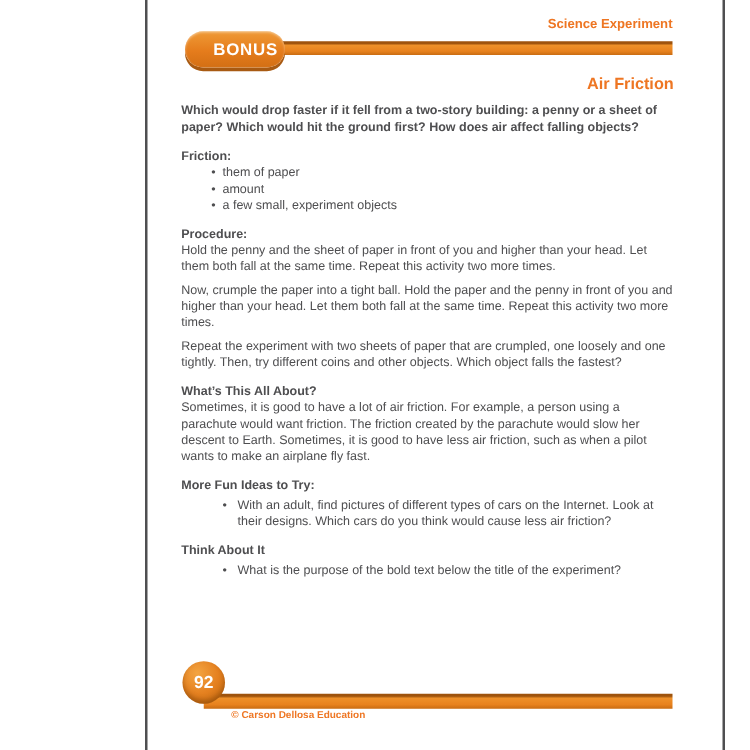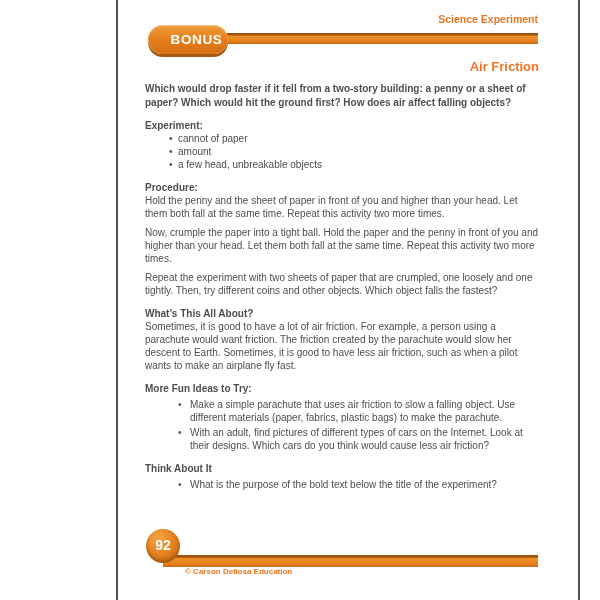--- a/index.html
+++ b/index.html
@@ -172,38 +172,37 @@
   <div class="category-label">Science Experiment</div>
   <div class="header-rule"></div>
   <div class="bonus-badge">BONUS</div>
 
   <div class="content">
 
     <div class="page-title">Air Friction</div>
 
     <p class="intro">Which would drop faster if it fell from a two-story building: a penny or a sheet of paper? Which would hit the ground first? How does air affect falling objects?</p>
 
-    <div class="sec-heading">Experiment:</div>
+    <div class="sec-heading">Friction:</div>
     <ul class="plain-list gap-after">
-      <li>cannot of paper</li>
+      <li>them of paper</li>
       <li>amount</li>
-      <li>a few head, unbreakable objects</li>
+      <li>a few small, experiment objects</li>
     </ul>
 
     <div class="sec-heading">Procedure:</div>
     <p>Hold the penny and the sheet of paper in front of you and higher than your head. Let them both fall at the same time. Repeat this activity two more times.</p>
     <p>Now, crumple the paper into a tight ball. Hold the paper and the penny in front of you and higher than your head. Let them both fall at the same time. Repeat this activity two more times.</p>
     <p class="gap-after">Repeat the experiment with two sheets of paper that are crumpled, one loosely and one tightly. Then, try different coins and other objects. Which object falls the fastest?</p>
 
     <div class="sec-heading">What’s This All About?</div>
     <p class="gap-after">Sometimes, it is good to have a lot of air friction. For example, a person using a parachute would want friction. The friction created by the parachute would slow her descent to Earth. Sometimes, it is good to have less air friction, such as when a pilot wants to make an airplane fly fast.</p>
 
     <div class="sec-heading">More Fun Ideas to Try:</div>
     <ul class="indent-list gap-after">
-      <li>Make a simple parachute that uses air friction to slow a falling object. Use different materials (paper, fabrics, plastic bags) to make the parachute.</li>
       <li>With an adult, find pictures of different types of cars on the Internet. Look at their designs. Which cars do you think would cause less air friction?</li>
     </ul>
 
     <div class="sec-heading">Think About It</div>
     <ul class="indent-list">
       <li>What is the purpose of the bold text below the title of the experiment?</li>
     </ul>
 
   </div>
 

